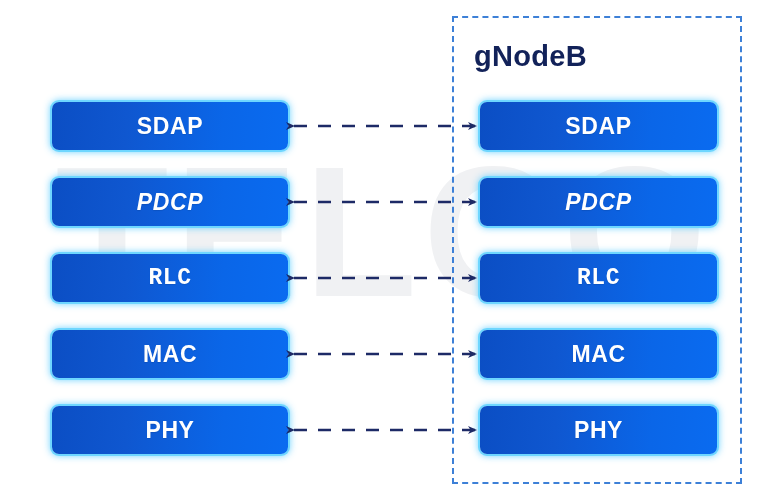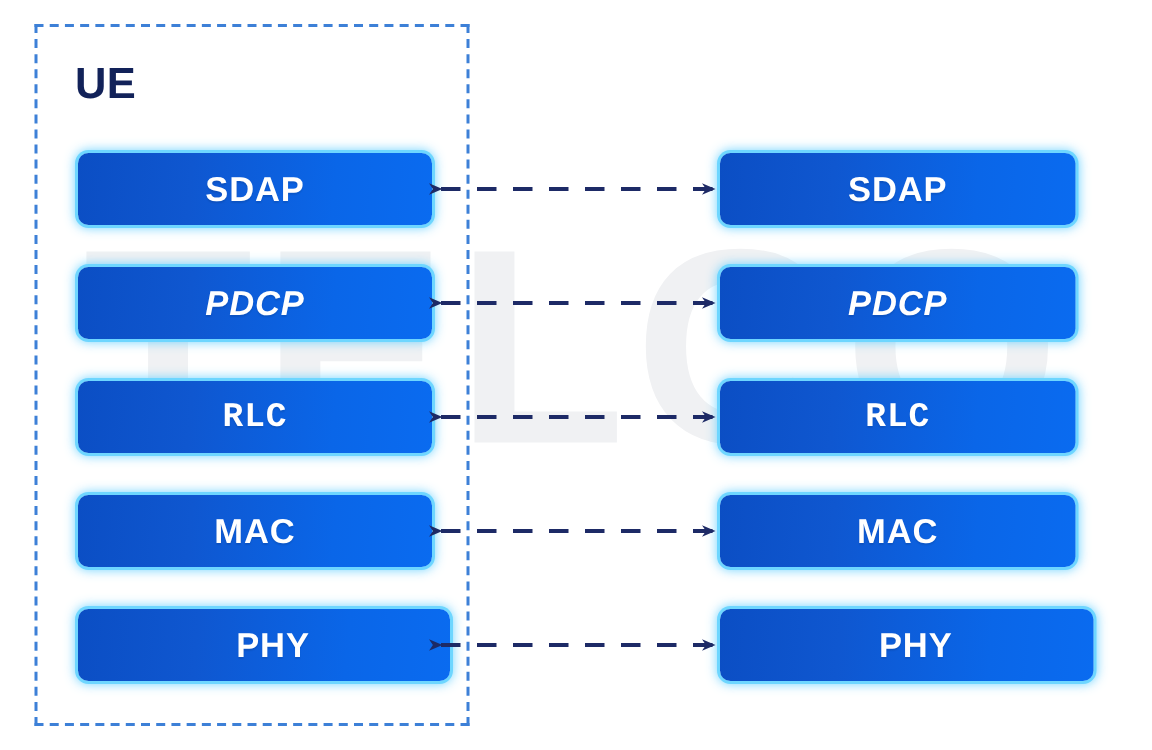--- a/index.html
+++ b/index.html
@@ -80,39 +80,39 @@
     line-height:1;
     text-shadow:0 1px 1px rgba(0,0,0,0.10);
   }
   .col-left .layer-box{left:52px;width:236px;}
   .col-right .layer-box{left:480px;width:237px;}
 
   .row0{top:102px;}
   .row1{top:178px;font-style:italic;}
   .row2{top:254px;font-family:Liberation Mono, monospace;}
   .row3{top:330px;}
-  .row4{top:406px;padding-left:12px;}
+  .row4{top:406px;}
 
   
   .arrows{
     position:absolute;left:0;top:0;width:768px;height:500px;
     z-index:4;
   }
 </style>
 </head>
 <body>
 
 <div id="canvas">
 
   <div class="watermark">TELCO</div>
 
-  <div class="panel" id="panel-ue">
-    <div class="panel-title">UE</div>
+
+  <div class="panel" id="panel-gnb">
+    <div class="panel-title">gNodeB</div>
   </div>
-
 
   <div class="layer-stack col-left">
     <div class="layer-box row0">
       <span class="layer-label">SDAP</span>
     </div>
     <div class="layer-box row1">
       <span class="layer-label">PDCP</span>
     </div>
     <div class="layer-box row2">
       <span class="layer-label">RLC</span>

